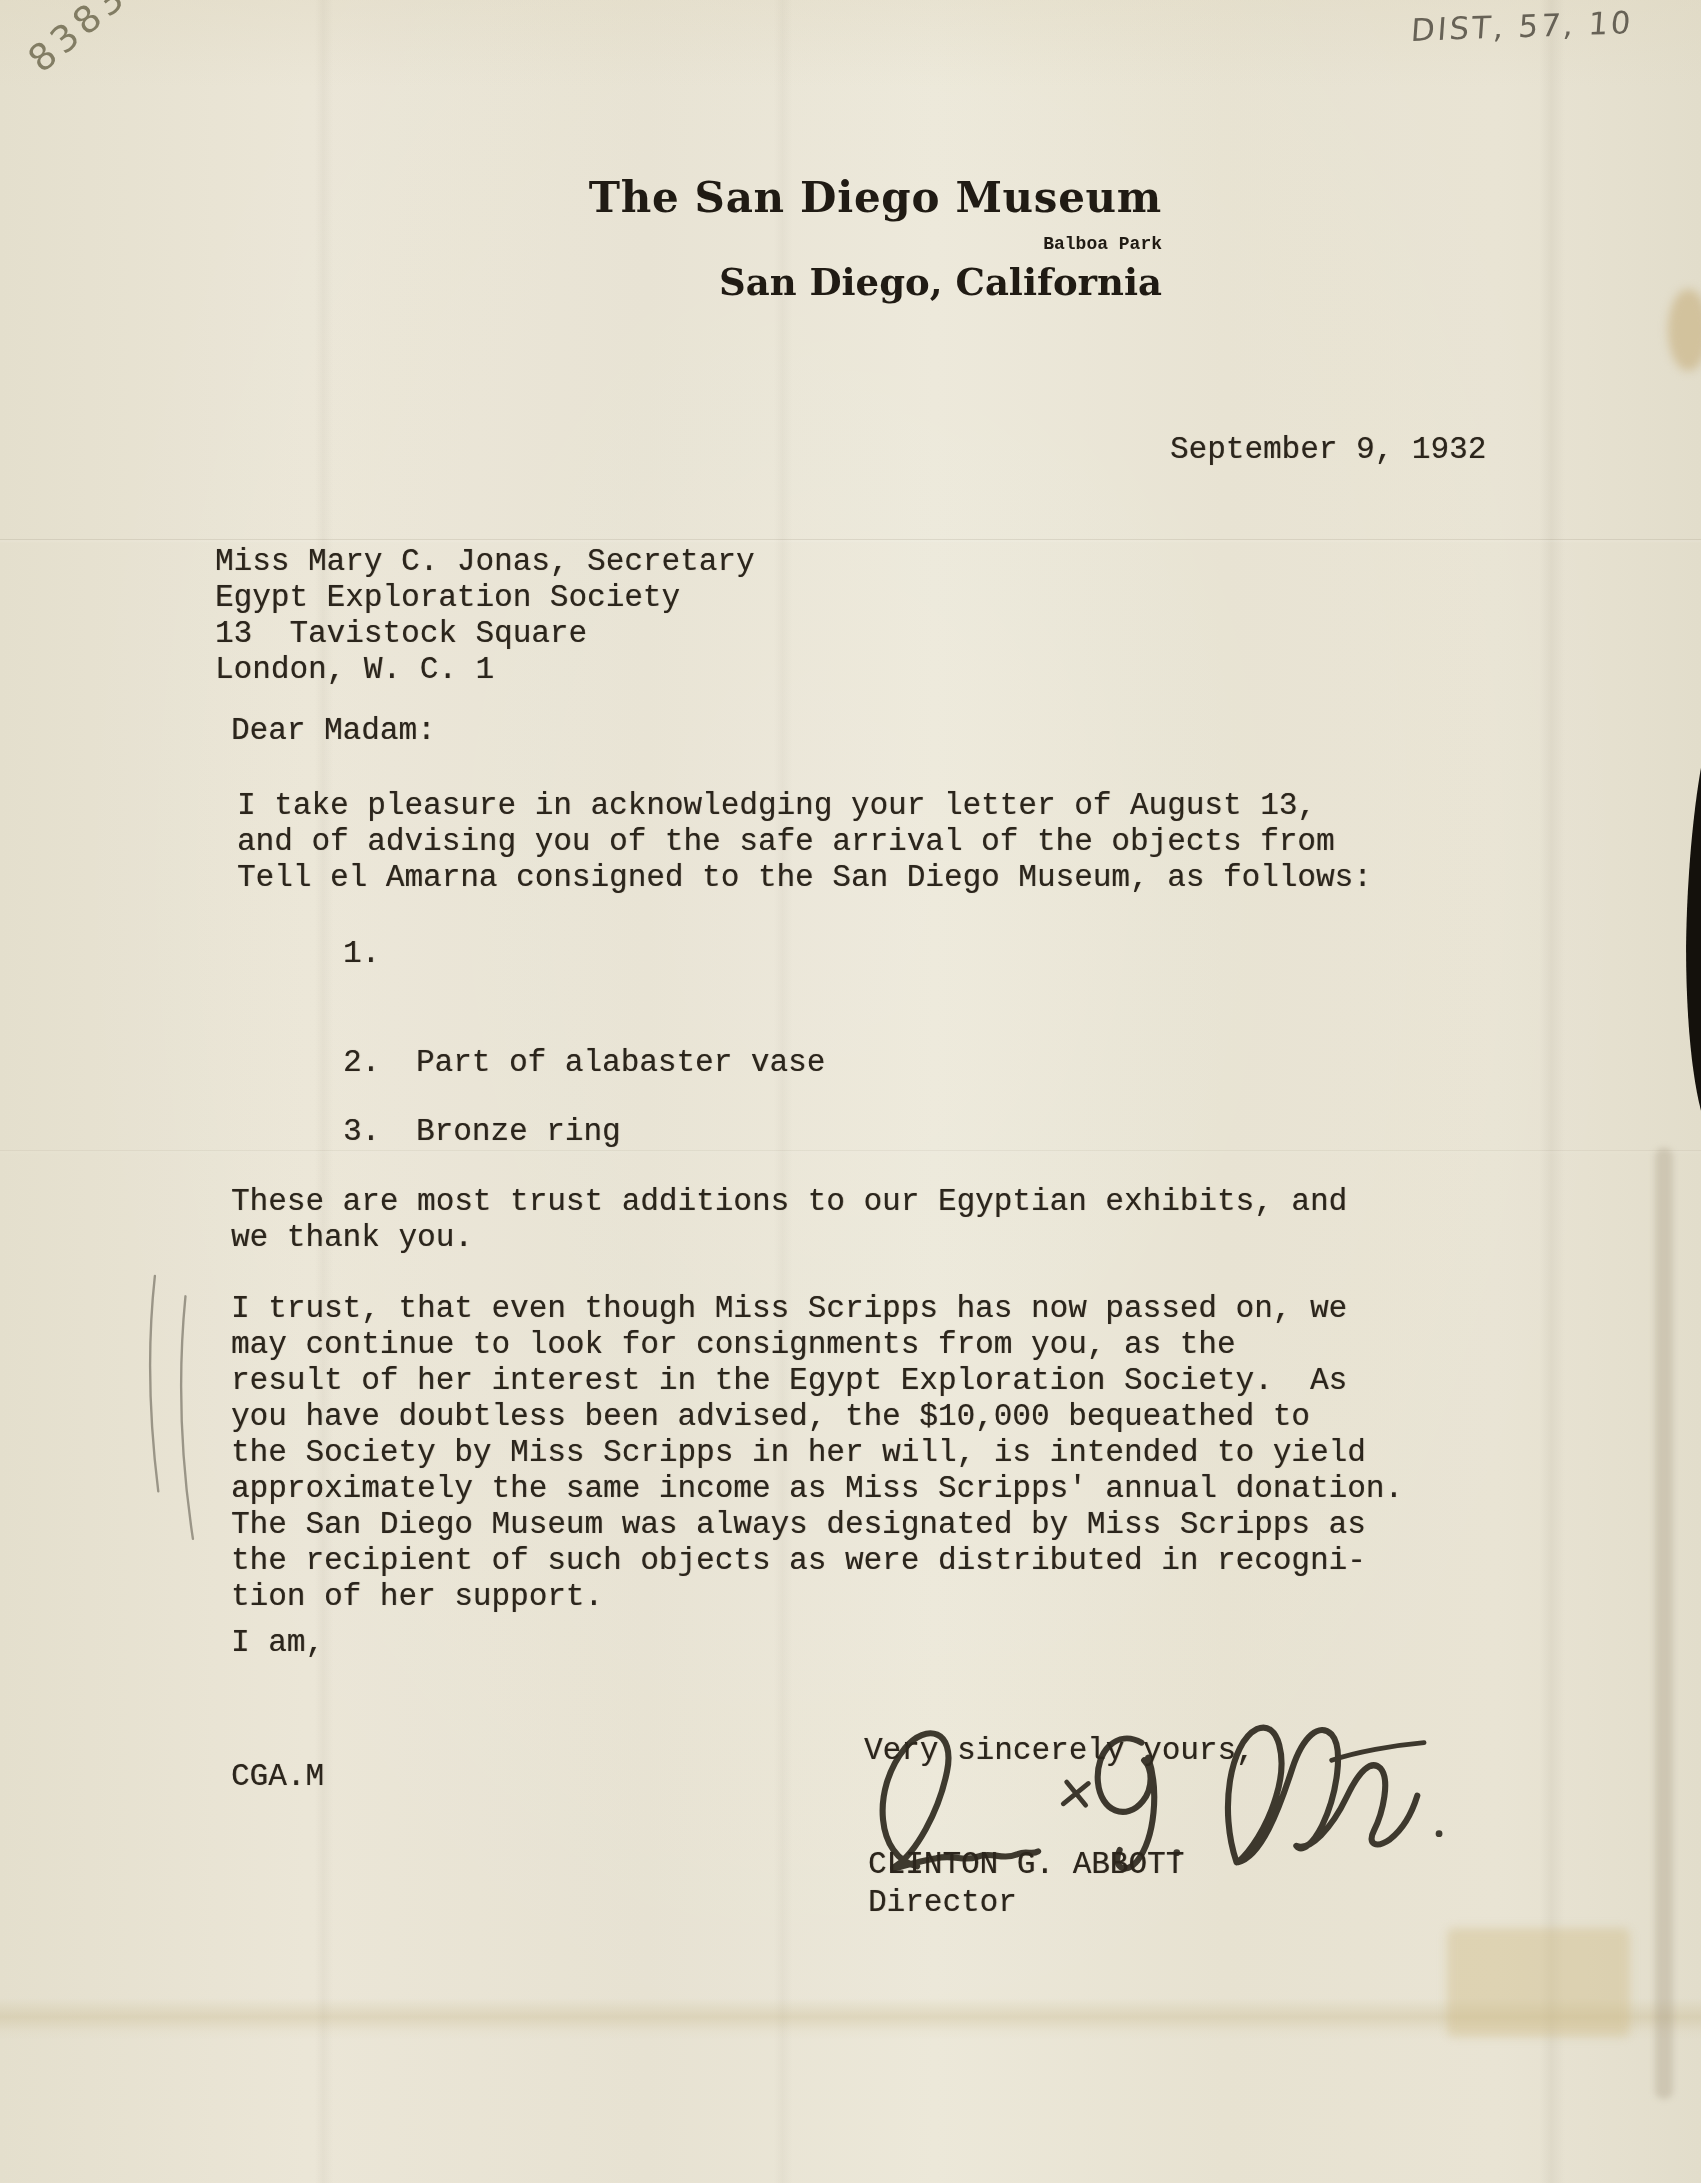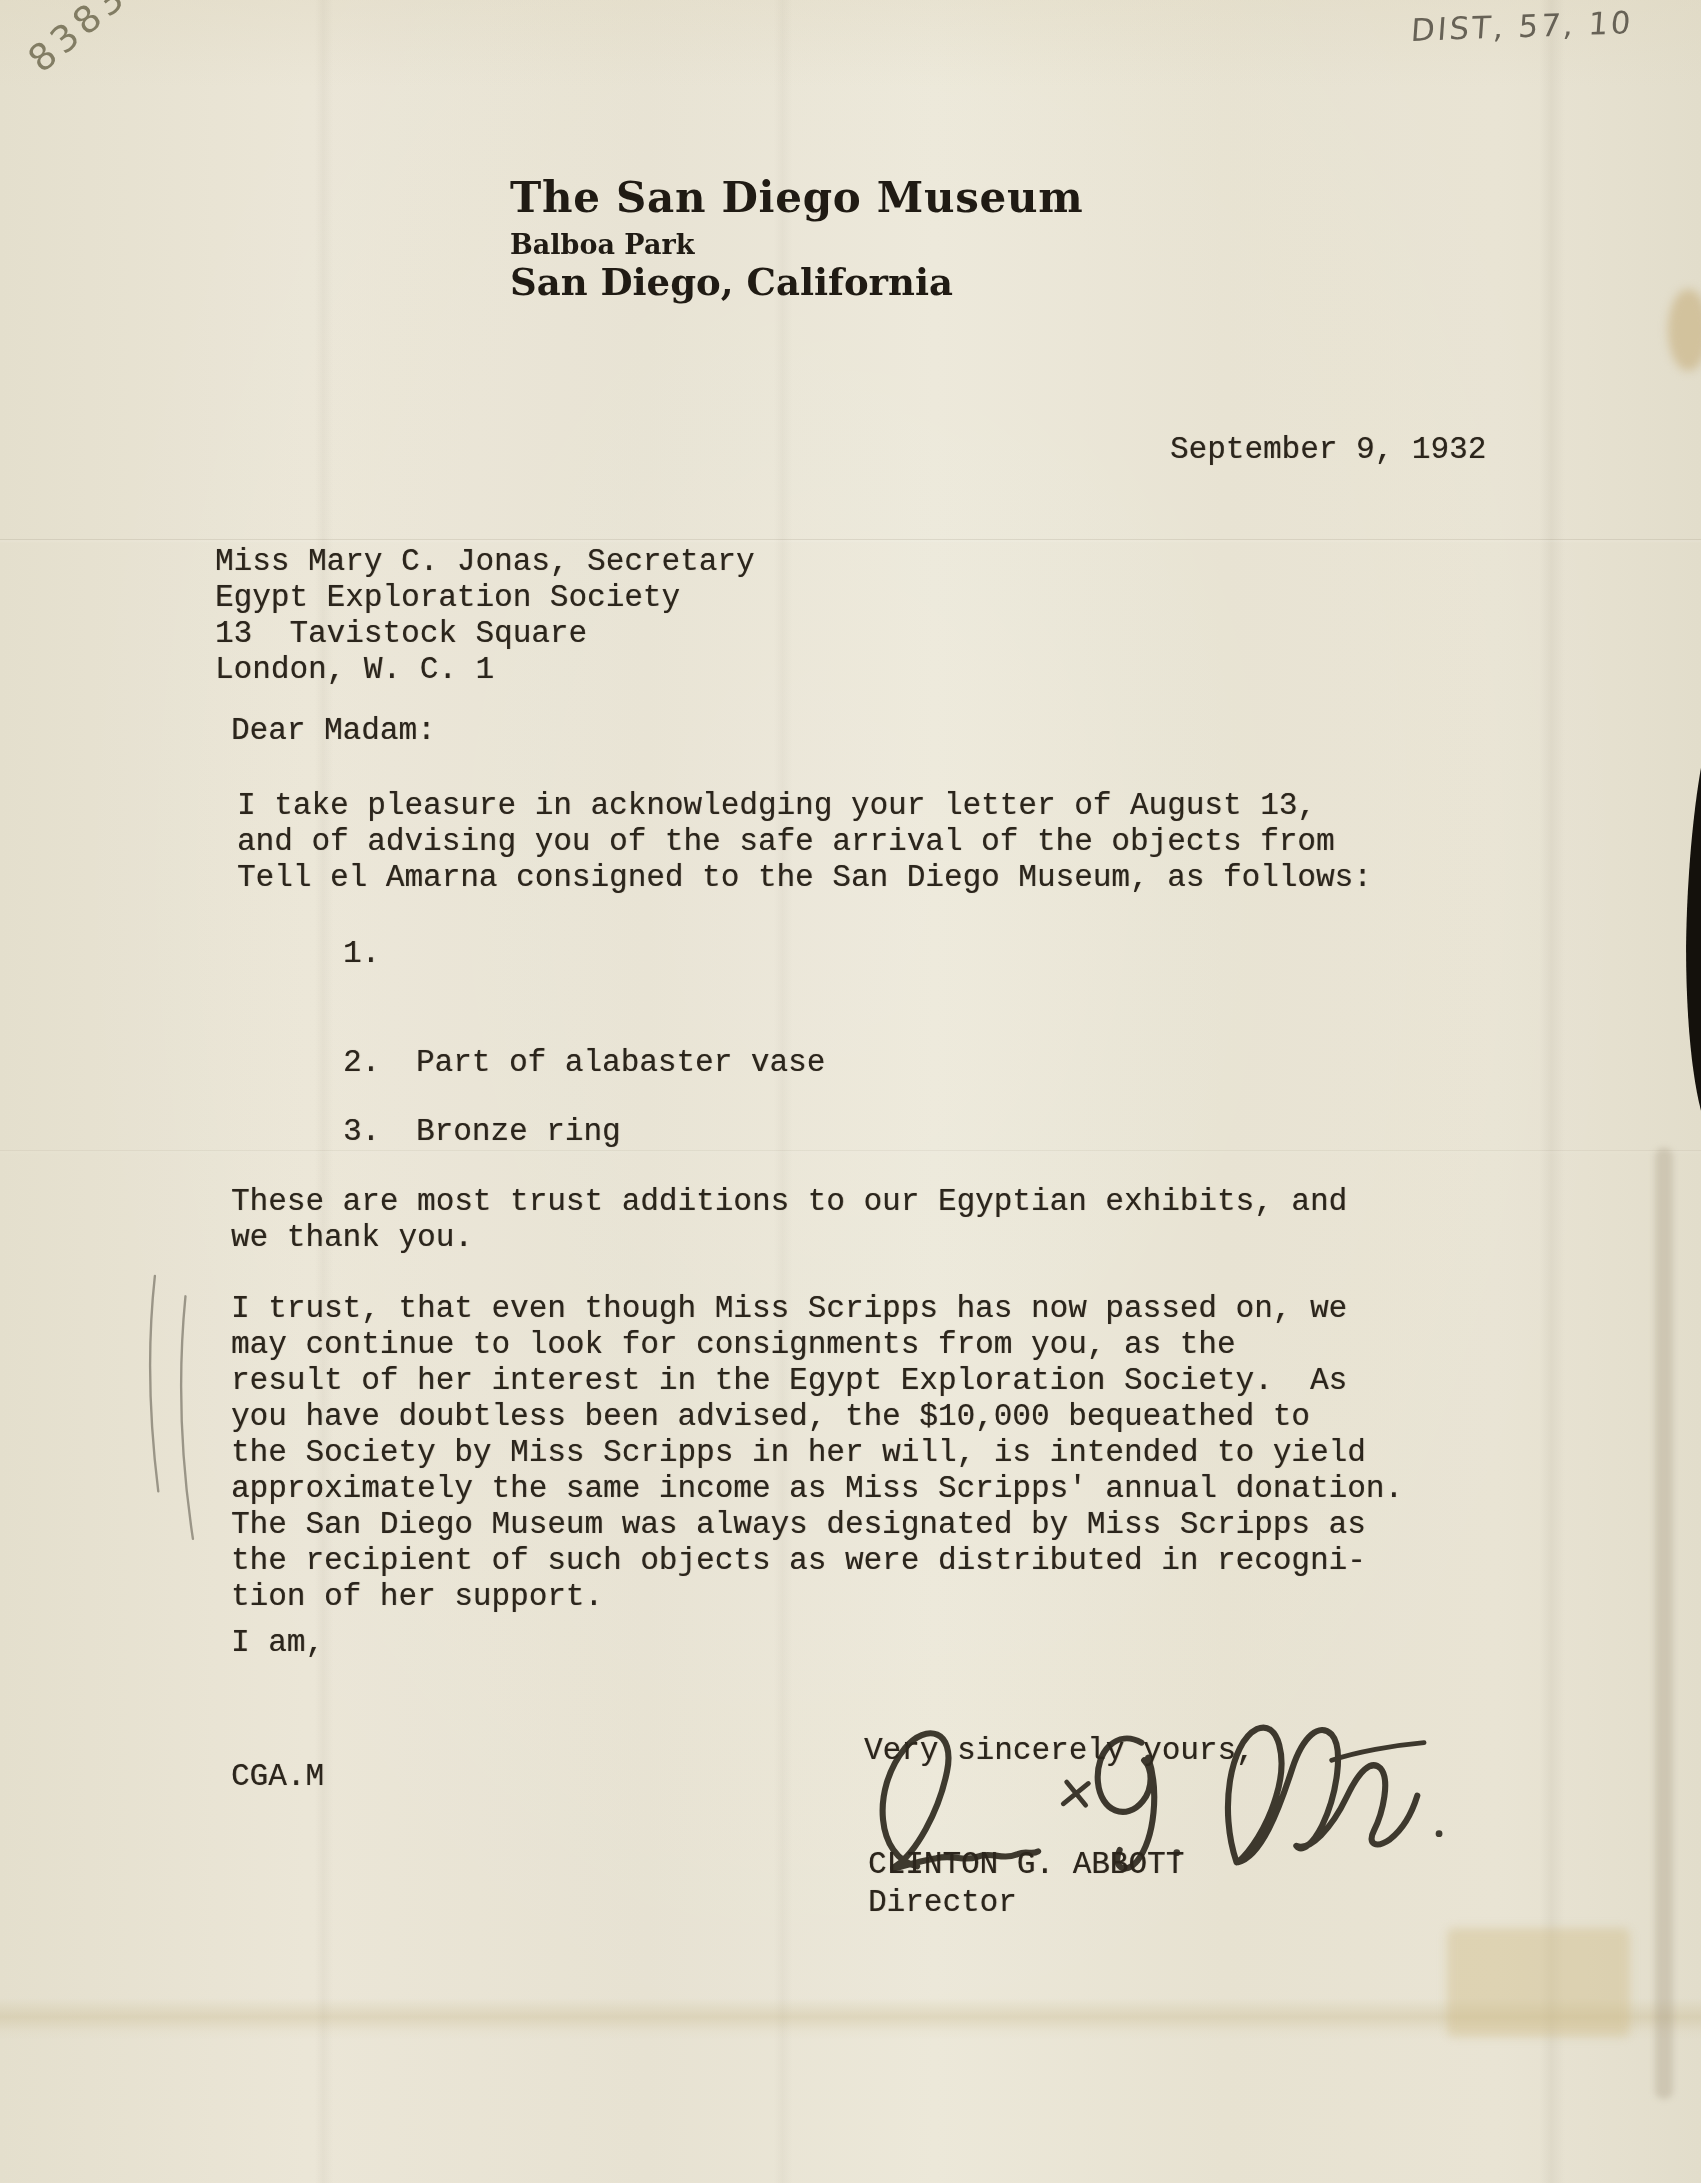--- a/index.html
+++ b/index.html
@@ -26,25 +26,25 @@
     position:absolute;
     font-family:"Liberation Mono", monospace;
     font-size:31px;
     line-height:36px;
     color:#2b251c;
     white-space:pre-wrap;
     text-shadow:0.4px 0.4px 0.7px rgba(45,35,22,.55);
   }
   .letterhead{
     position:absolute;left:510px;top:169px;width:652px;
-    text-align:left;color:#201b14;
+    text-align:right;color:#201b14;
     font-family:"DejaVu Serif", serif;font-weight:bold;
   }
   .lh1{font-size:42px;line-height:57px;letter-spacing:0.7px;}
-  .lh2{font-size:27px;line-height:37px;}
+  .lh2{font-size:18px;line-height:37px;font-family:Liberation Mono, monospace;}
   .lh3{font-size:37px;line-height:38px;}
   .pencil{
     position:absolute;
     font-family:"DejaVu Sans", sans-serif;
     color:#5a554a;
   }
   .catalog{
     left:20.4px;top:48px;
     font-size:37px;letter-spacing:5.4px;color:#716c52;
     transform:rotate(-40deg);transform-origin:left top;

